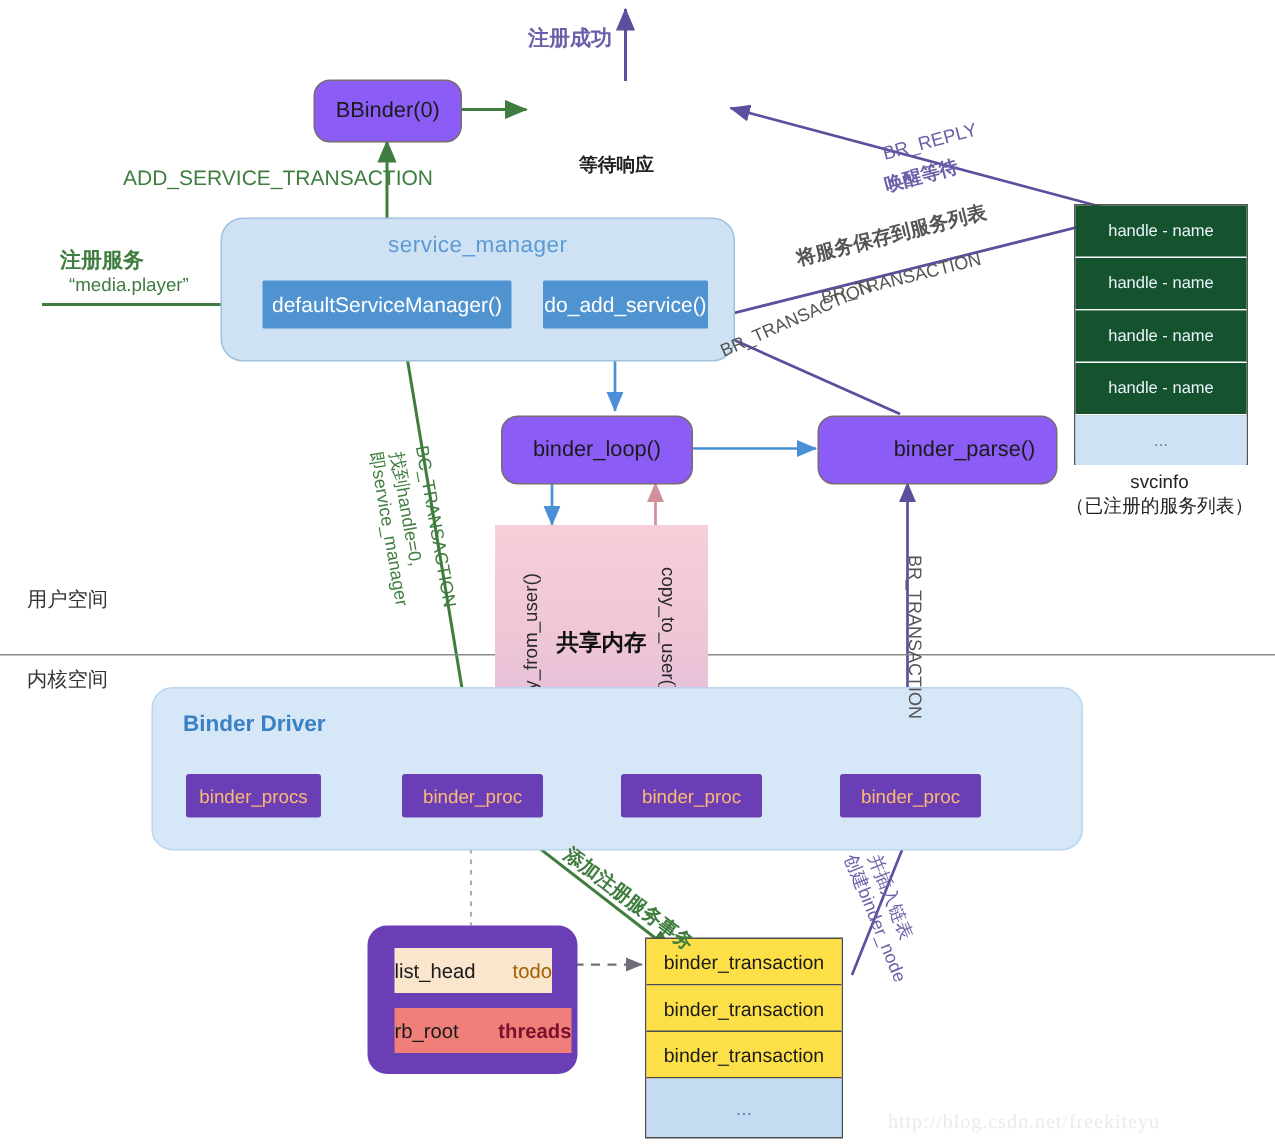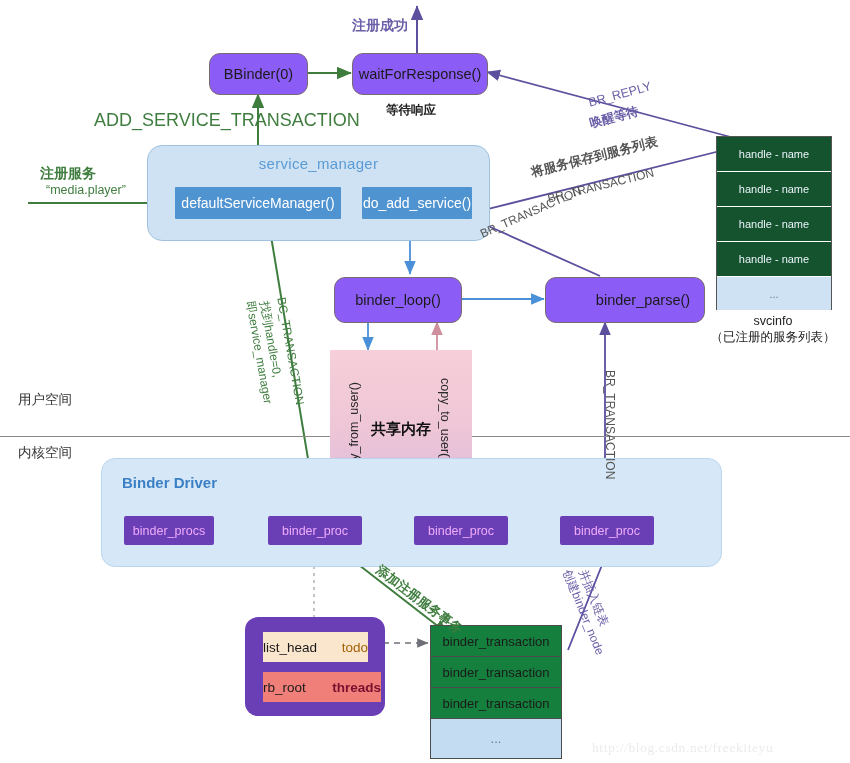--- a/index.html
+++ b/index.html
@@ -24,21 +24,21 @@
   }
   .bluebtn{
     background:#4f93d1;color:#ffffff;font-size:14px;
     display:flex;align-items:center;justify-content:center;
     border:0;border-radius:1px;
   }
   
   .bdbox{background:#d6e8f7;border:1.3px solid #b9d6ee;border-radius:14px;}
   .bdtitle{position:absolute;color:#3b7fc4;font-size:15px;font-weight:bold;}
   .purplebtn{
-    background:#6a3fb5;color:#f0abfc;font-size:12.5px;
+    background:#6a3fb5;color:#fdba74;font-size:12.5px;
     display:flex;align-items:center;justify-content:center;border-radius:2px;
   }
   
   .svcrow{
     background:#14532d;color:#eaf3fb;font-size:11px;
     display:flex;align-items:center;justify-content:center;
     border-bottom:1.4px solid #ffffff;
   }
   .svcrow.last{background:#cfe2f3;color:#5f7f9c;border-bottom:0;}
   .svcwrap{border:1.2px solid #555;}
@@ -55,21 +55,21 @@
     position:absolute;width:100%;top:50%;transform:translateY(-50%);
     text-align:center;font-size:15px;font-weight:bold;color:#111;
   }
   .vlabel{
     position:absolute;writing-mode:vertical-rl;font-size:12.5px;white-space:nowrap;
   }
   .vlabel.rev{transform:rotate(180deg);}
   
   .btwrap{border:1.2px solid #4c4c4c;}
   .btrow{
-    background:#15803d;color:#1a1a1a;font-size:13px;
+    background:#fde047;color:#1a1a1a;font-size:13px;
     display:flex;align-items:center;justify-content:center;
     border-bottom:1.2px solid #4c4c4c;
   }
   .btrow.last{background:#c3dcf2;color:#5f7f9c;border-bottom:0;}
   
   .proccard{background:#6a3fb5;border-radius:13px;}
   .pcrow{
     display:flex;align-items:center;justify-content:space-between;font-size:13.5px;
   }
   .pcrow.todo{background:#fae5cd;}
@@ -164,23 +164,20 @@
     <line x1="568" y1="650" x2="610" y2="545" stroke="#5b4f9e" stroke-width="1.8" marker-end="url(#ap)"></line>
   </svg>
 
   <div class="hr" style="left:0;top:436px;width:850px;"></div>
   <div class="txt spacelbl" style="left:18px;top:391px;">用户空间</div>
   <div class="txt spacelbl" style="left:18px;top:444px;">内核空间</div>
 
   <div class="abs pinkbox" style="left:209px;top:53px;width:97px;height:40px;">
     <span>BBinder(0)</span>
   </div>
-  <div class="abs pinkbox" style="left:352px;top:53px;width:134px;height:40px;">
-    <span>waitForResponse()</span>
-  </div>
   <div class="txt" style="left:386px;top:102px;font-size:12.5px;color:#222;font-weight:bold;">等待响应</div>
 
   <div class="abs smbox" style="left:147px;top:145px;width:341px;height:94px;">
     <div class="smtitle">service_manager</div>
   </div>
   <div class="abs bluebtn" style="left:175px;top:187px;width:166px;height:32px;">
     <span>defaultServiceManager()</span>
   </div>
   <div class="abs bluebtn" style="left:362px;top:187px;width:110px;height:32px;">
     <span>do_add_service()</span>
@@ -238,21 +235,21 @@
 
   <div class="abs btwrap" style="left:430px;top:625px;width:130px;height:132px;">
     <div class="btrow" style="height:30px;">binder_transaction</div>
     <div class="btrow" style="height:30px;">binder_transaction</div>
     <div class="btrow" style="height:30px;">binder_transaction</div>
     <div class="btrow last" style="height:39px;">...</div>
   </div>
 
   <div class="txt pur" style="left:352px;top:17px;font-size:14px;font-weight:bold;">注册成功</div>
 
-  <div class="txt grn" style="left:94px;top:110px;font-size:18px;">ADD_SERVICE_TRANSACTION</div>
+  <div class="txt grn" style="left:82px;top:110px;font-size:14px;">ADD_SERVICE_TRANSACTION</div>
 
   <div class="txt grn" style="left:40px;top:165px;font-size:14px;font-weight:bold;text-align:right;">注册服务</div>
   <div class="txt grn" style="left:46px;top:183px;font-size:12.5px;">“media.player”</div>
 
   <div class="txt pur rot" style="left:587px;top:96px;font-size:12.5px;transform:rotate(-15deg);">BR_REPLY</div>
   <div class="txt pur rot" style="left:588px;top:116px;font-size:12.5px;font-weight:bold;transform:rotate(-15deg);">唤醒等待</div>
 
   <div class="txt gry rot" style="left:529px;top:164px;font-size:13px;font-weight:bold;transform:rotate(-14deg);">将服务保存到服务列表</div>
   <div class="txt gry rot" style="left:546px;top:192px;font-size:12px;transform:rotate(-14deg);">BR_TRANSACTION</div>
 

